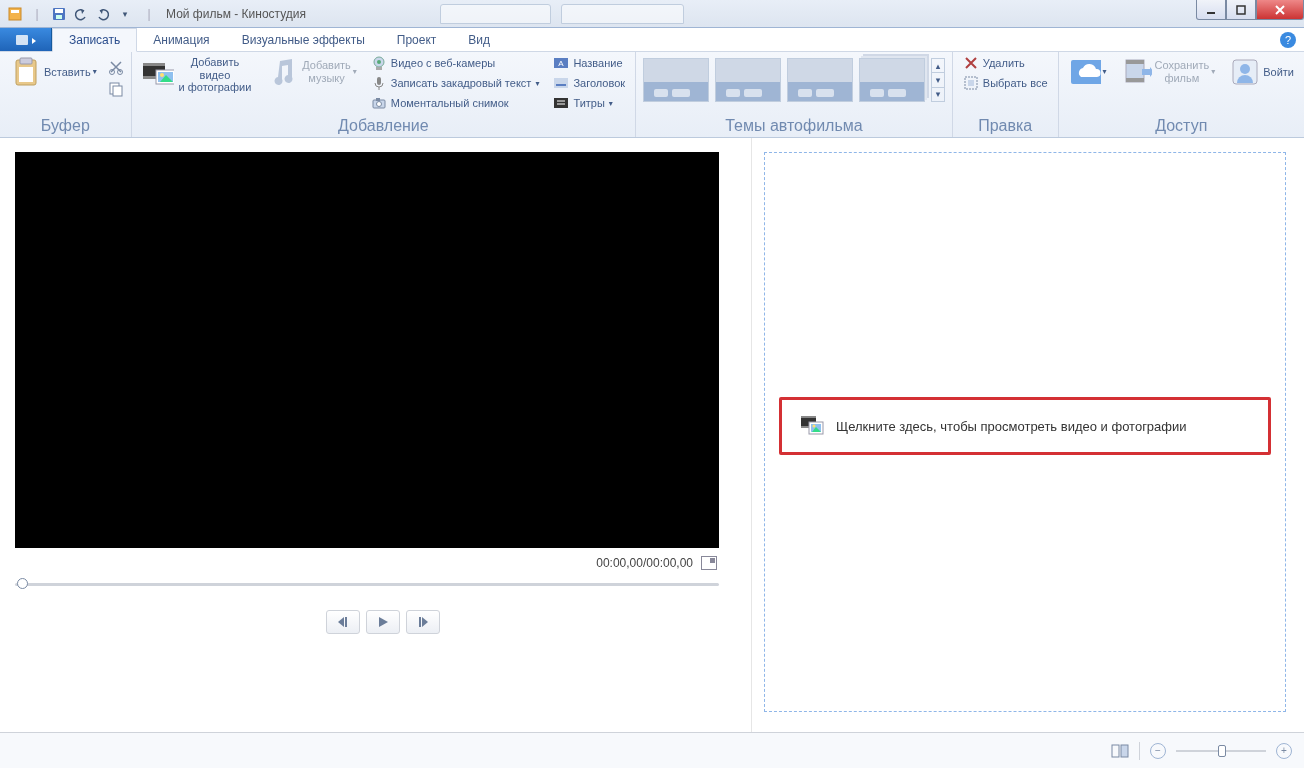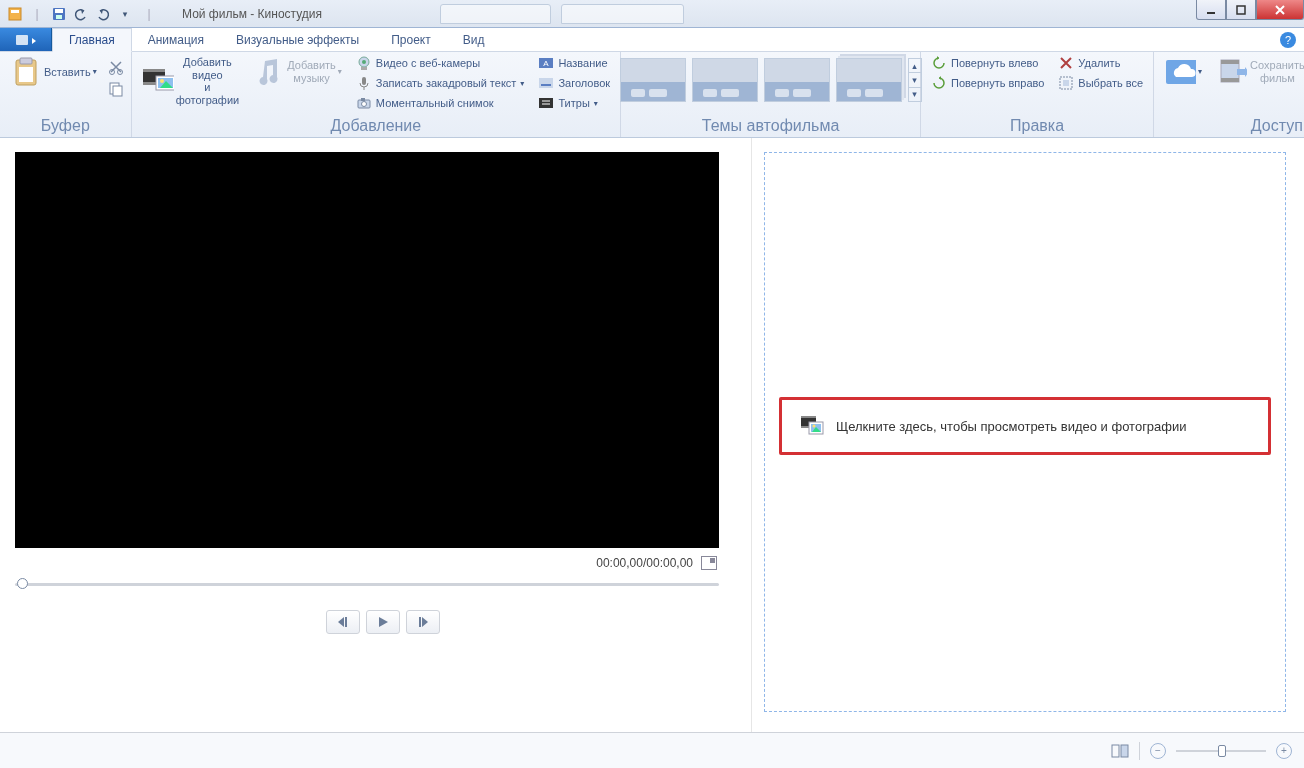--- a/index.html
+++ b/index.html
@@ -9,21 +9,21 @@
 .titlebar {
   height: 28px;
   background: linear-gradient(#e8eef7, #dde5f0);
   border-bottom: 1px solid #9fb5d4;
   display: flex; align-items: center;
   font-size: 12px; color: #333;
   position: relative;
 }
 .titlebar .qat { display: flex; align-items: center; gap: 4px; padding: 0 6px; }
 .titlebar .qat-btn { width: 18px; height: 18px; display: flex; align-items: center; justify-content: center; color: #405778; }
-.titlebar .title { margin-left: 24px; color: #555; }
+.titlebar .title { margin-left: 8px; color: #555; }
 .titlebar .winbtns { position: absolute; right: 0; top: 0; display: flex; height: 20px; }
 .winbtn { width: 30px; height: 20px; border: 1px solid #7a8aa3; background: linear-gradient(#f0f3f9,#d7def0); display: flex; align-items: center; justify-content: center; font-size: 12px; color: #333; border-top: none; }
 .winbtn.min { border-radius: 0 0 0 3px; }
 .winbtn.close { width: 48px; border-radius: 0 0 3px 0; background: linear-gradient(#e88,#c33); color: #fff; }
 .titlebar .bg-tabs { position: absolute; left: 440px; top: 4px; display: flex; gap: 10px; }
 .bg-tab { height: 20px; background: rgba(255,255,255,0.5); border: 1px solid #c0cdde; border-radius: 3px 3px 0 0; padding: 2px 24px; font-size: 11px; color: #a0a8b5; }
 
 
 .tabs-row { height: 24px; background: #fff; border-bottom: 1px solid #cfd8e6; display: flex; align-items: stretch; font-size: 12px; position: relative; }
 .file-btn { width: 52px; background: linear-gradient(#3a8ae0,#1f64b8); color: #fff; display: flex; align-items: center; justify-content: center; border-right: 1px solid #155a9e; }
@@ -146,21 +146,21 @@
   </div>
 </div>
 
 <div class="tabs-row">
   <div class="file-btn">
     <svg width="22" height="14">
         <rect x="1" y="2" width="12" height="10" fill="#fff" opacity="0.8" rx="1"></rect>
         <path d="M17 5 L21 8 L17 11 Z" fill="#fff"></path>
       </svg>
   </div>
-  <div class="tab active">Главная</div>
+  <div class="tab active">Записать</div>
   <div class="tab">Анимация</div>
   <div class="tab">Визуальные эффекты</div>
   <div class="tab">Проект</div>
   <div class="tab">Вид</div>
   <div class="help-btn">?</div>
 </div>
 
 <div class="ribbon">
 
   <div class="group">
@@ -306,40 +306,20 @@
     </div>
     <div class="group-label">Темы автофильма</div>
   </div>
 
   <div class="group">
     <div class="group-body">
       <div class="small-btns">
         <div class="sm-btn">
           <div class="ic">
               <svg width="16" height="16">
-                <path d="M8 3 A5 5 0 1 0 13 8" fill="none" stroke="#5a9e3a" stroke-width="1.5"></path>
-                <path d="M6 1 L8 3 L6 5 Z" fill="#5a9e3a"></path>
-              </svg>
-            </div>
-          <span>Повернуть влево</span>
-        </div>
-        <div class="sm-btn">
-          <div class="ic">
-              <svg width="16" height="16">
-                <path d="M8 3 A5 5 0 1 1 3 8" fill="none" stroke="#5a9e3a" stroke-width="1.5"></path>
-                <path d="M10 1 L8 3 L10 5 Z" fill="#5a9e3a"></path>
-              </svg>
-            </div>
-          <span>Повернуть вправо</span>
-        </div>
-      </div>
-      <div class="small-btns">
-        <div class="sm-btn">
-          <div class="ic">
-              <svg width="16" height="16">
                 <path d="M3 3 L13 13 M13 3 L3 13" stroke="#b04040" stroke-width="2"></path>
               </svg>
             </div>
           <span>Удалить</span>
         </div>
         <div class="sm-btn">
           <div class="ic">
               <svg width="16" height="16">
                 <rect x="2" y="2" width="12" height="12" fill="none" stroke="#7a8aa3" stroke-dasharray="2 1"></rect>
                 <rect x="5" y="5" width="6" height="6" fill="#c9d6ea"></rect>

